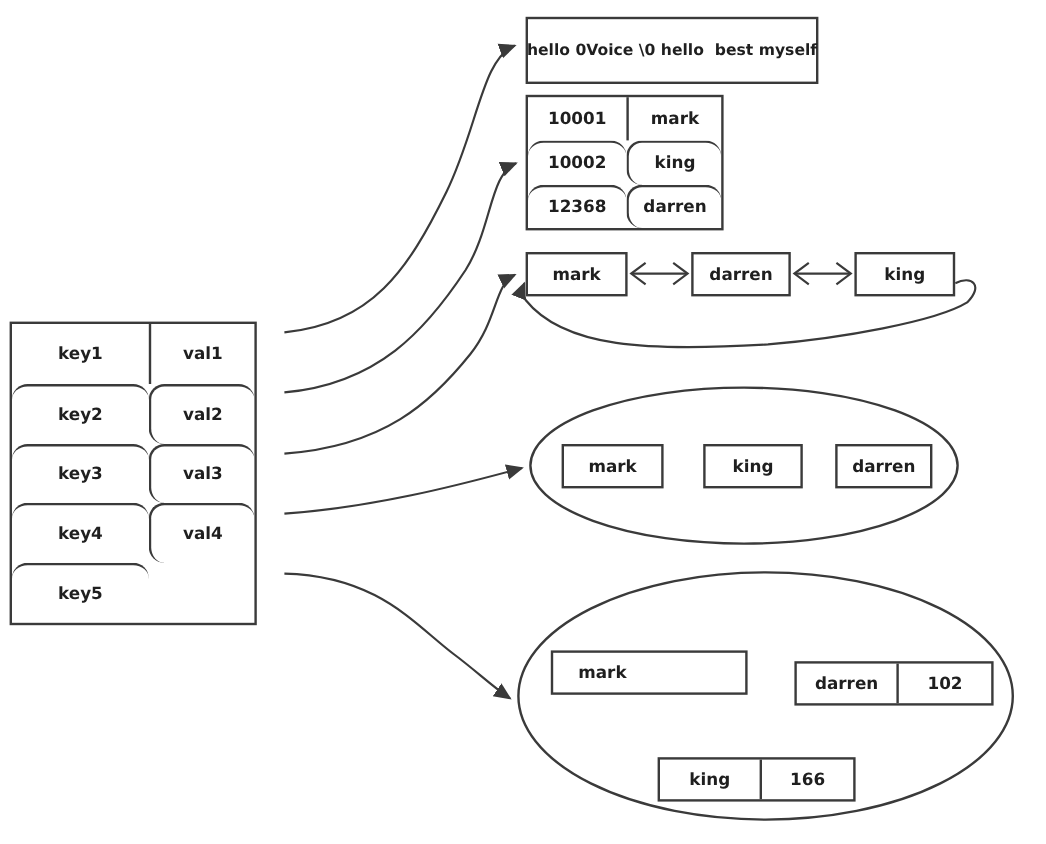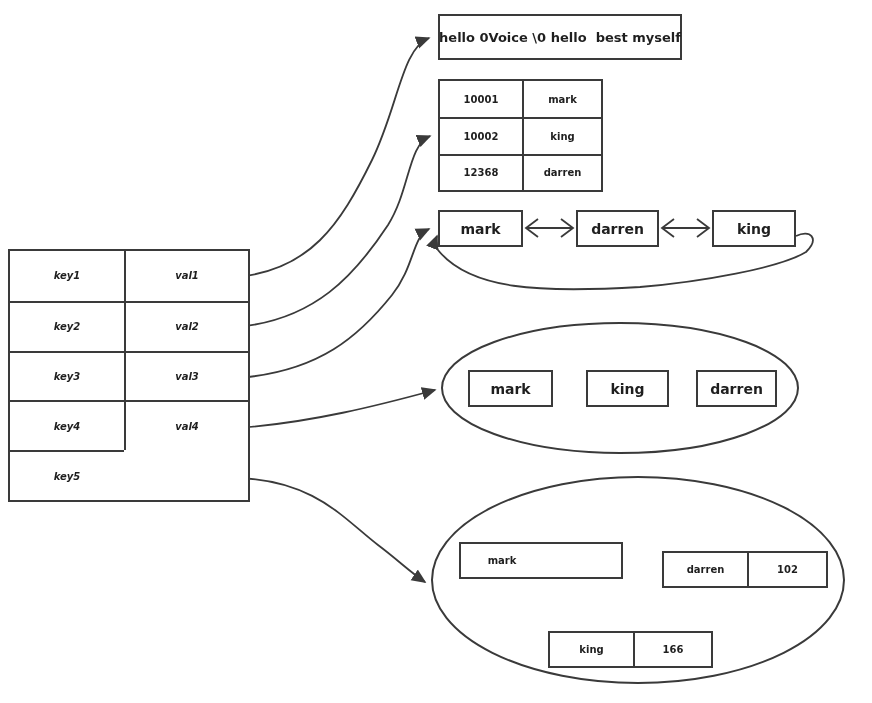--- a/index.html
+++ b/index.html
@@ -26,24 +26,24 @@
   }
   .tbl{
     position:absolute;
     border:2px solid var(--line);
     background:#fff;
     display:grid;
     box-sizing:border-box;
   }
   .tbl > div{
     display:flex;align-items:center;justify-content:center;
-    font-weight:bold;font-size:10px;
+    font-weight:bold;font-size:14px;
     box-sizing:border-box;
   }
-  .bt{border-top:2px solid var(--line);}
+  .bt{border-top:2px solid var(--line);border-radius:13px;}
   .bl{border-left:2px solid var(--line);}
   .strbox{font-size:13px;white-space:pre;}
   svg path, svg ellipse, svg line{vector-effect:non-scaling-stroke;}
 </style>
 </head>
 <body>
 
 <div class="canvas">
 
   <svg class="layer" width="872" height="703" viewBox="0 0 872 703">
@@ -70,33 +70,33 @@
     </g>
     <g stroke="#3a3a3a" stroke-width="1.8" fill="none">
       <path d="M 663 228 L 708 228"></path>
       <path d="M 674 219 L 662 228 L 674 237"></path>
       <path d="M 697 219 L 709 228 L 697 237"></path>
     </g>
 
     <path d="M 796 236 C 810 229, 820 238, 806 252 C 780 268, 700 282, 640 287 C 540 293, 470 290, 438 250 C 435 245, 435 241, 437 236" fill="none" stroke="#3a3a3a" stroke-width="1.8" marker-end="url(#ah)"></path>
   </svg>
 
-  <div class="tbl" style="left:8px;top:249px;width:242px;height:253px;grid-template-columns:114px 1fr;grid-auto-rows:1fr;font-style:italic;">
+  <div class="tbl" style="left:8px;top:268px;width:206px;height:253px;grid-template-columns:114px 1fr;grid-auto-rows:1fr;">
     <div>key1</div>
     <div class="bl">val1</div>
     <div class="bt">key2</div>
     <div class="bt bl">val2</div>
     <div class="bt">key3</div>
     <div class="bt bl">val3</div>
     <div class="bt">key4</div>
     <div class="bt bl">val4</div>
     <div class="bt">key5</div>
   </div>
 
-  <div class="box strbox" style="left:438px;top:14px;width:244px;height:46px;">hello 0Voice \0 hello  best myself</div>
+  <div class="box strbox" style="left:438px;top:14px;width:244px;height:56px;">hello 0Voice \0 hello  best myself</div>
 
   <div class="tbl" style="left:438px;top:79px;width:165px;height:113px;grid-template-columns:82px 1fr;grid-auto-rows:1fr;">
     <div>10001</div>
     <div class="bl">mark</div>
     <div class="bt">10002</div>
     <div class="bt bl">king</div>
     <div class="bt">12368</div>
     <div class="bt bl">darren</div>
   </div>
 

